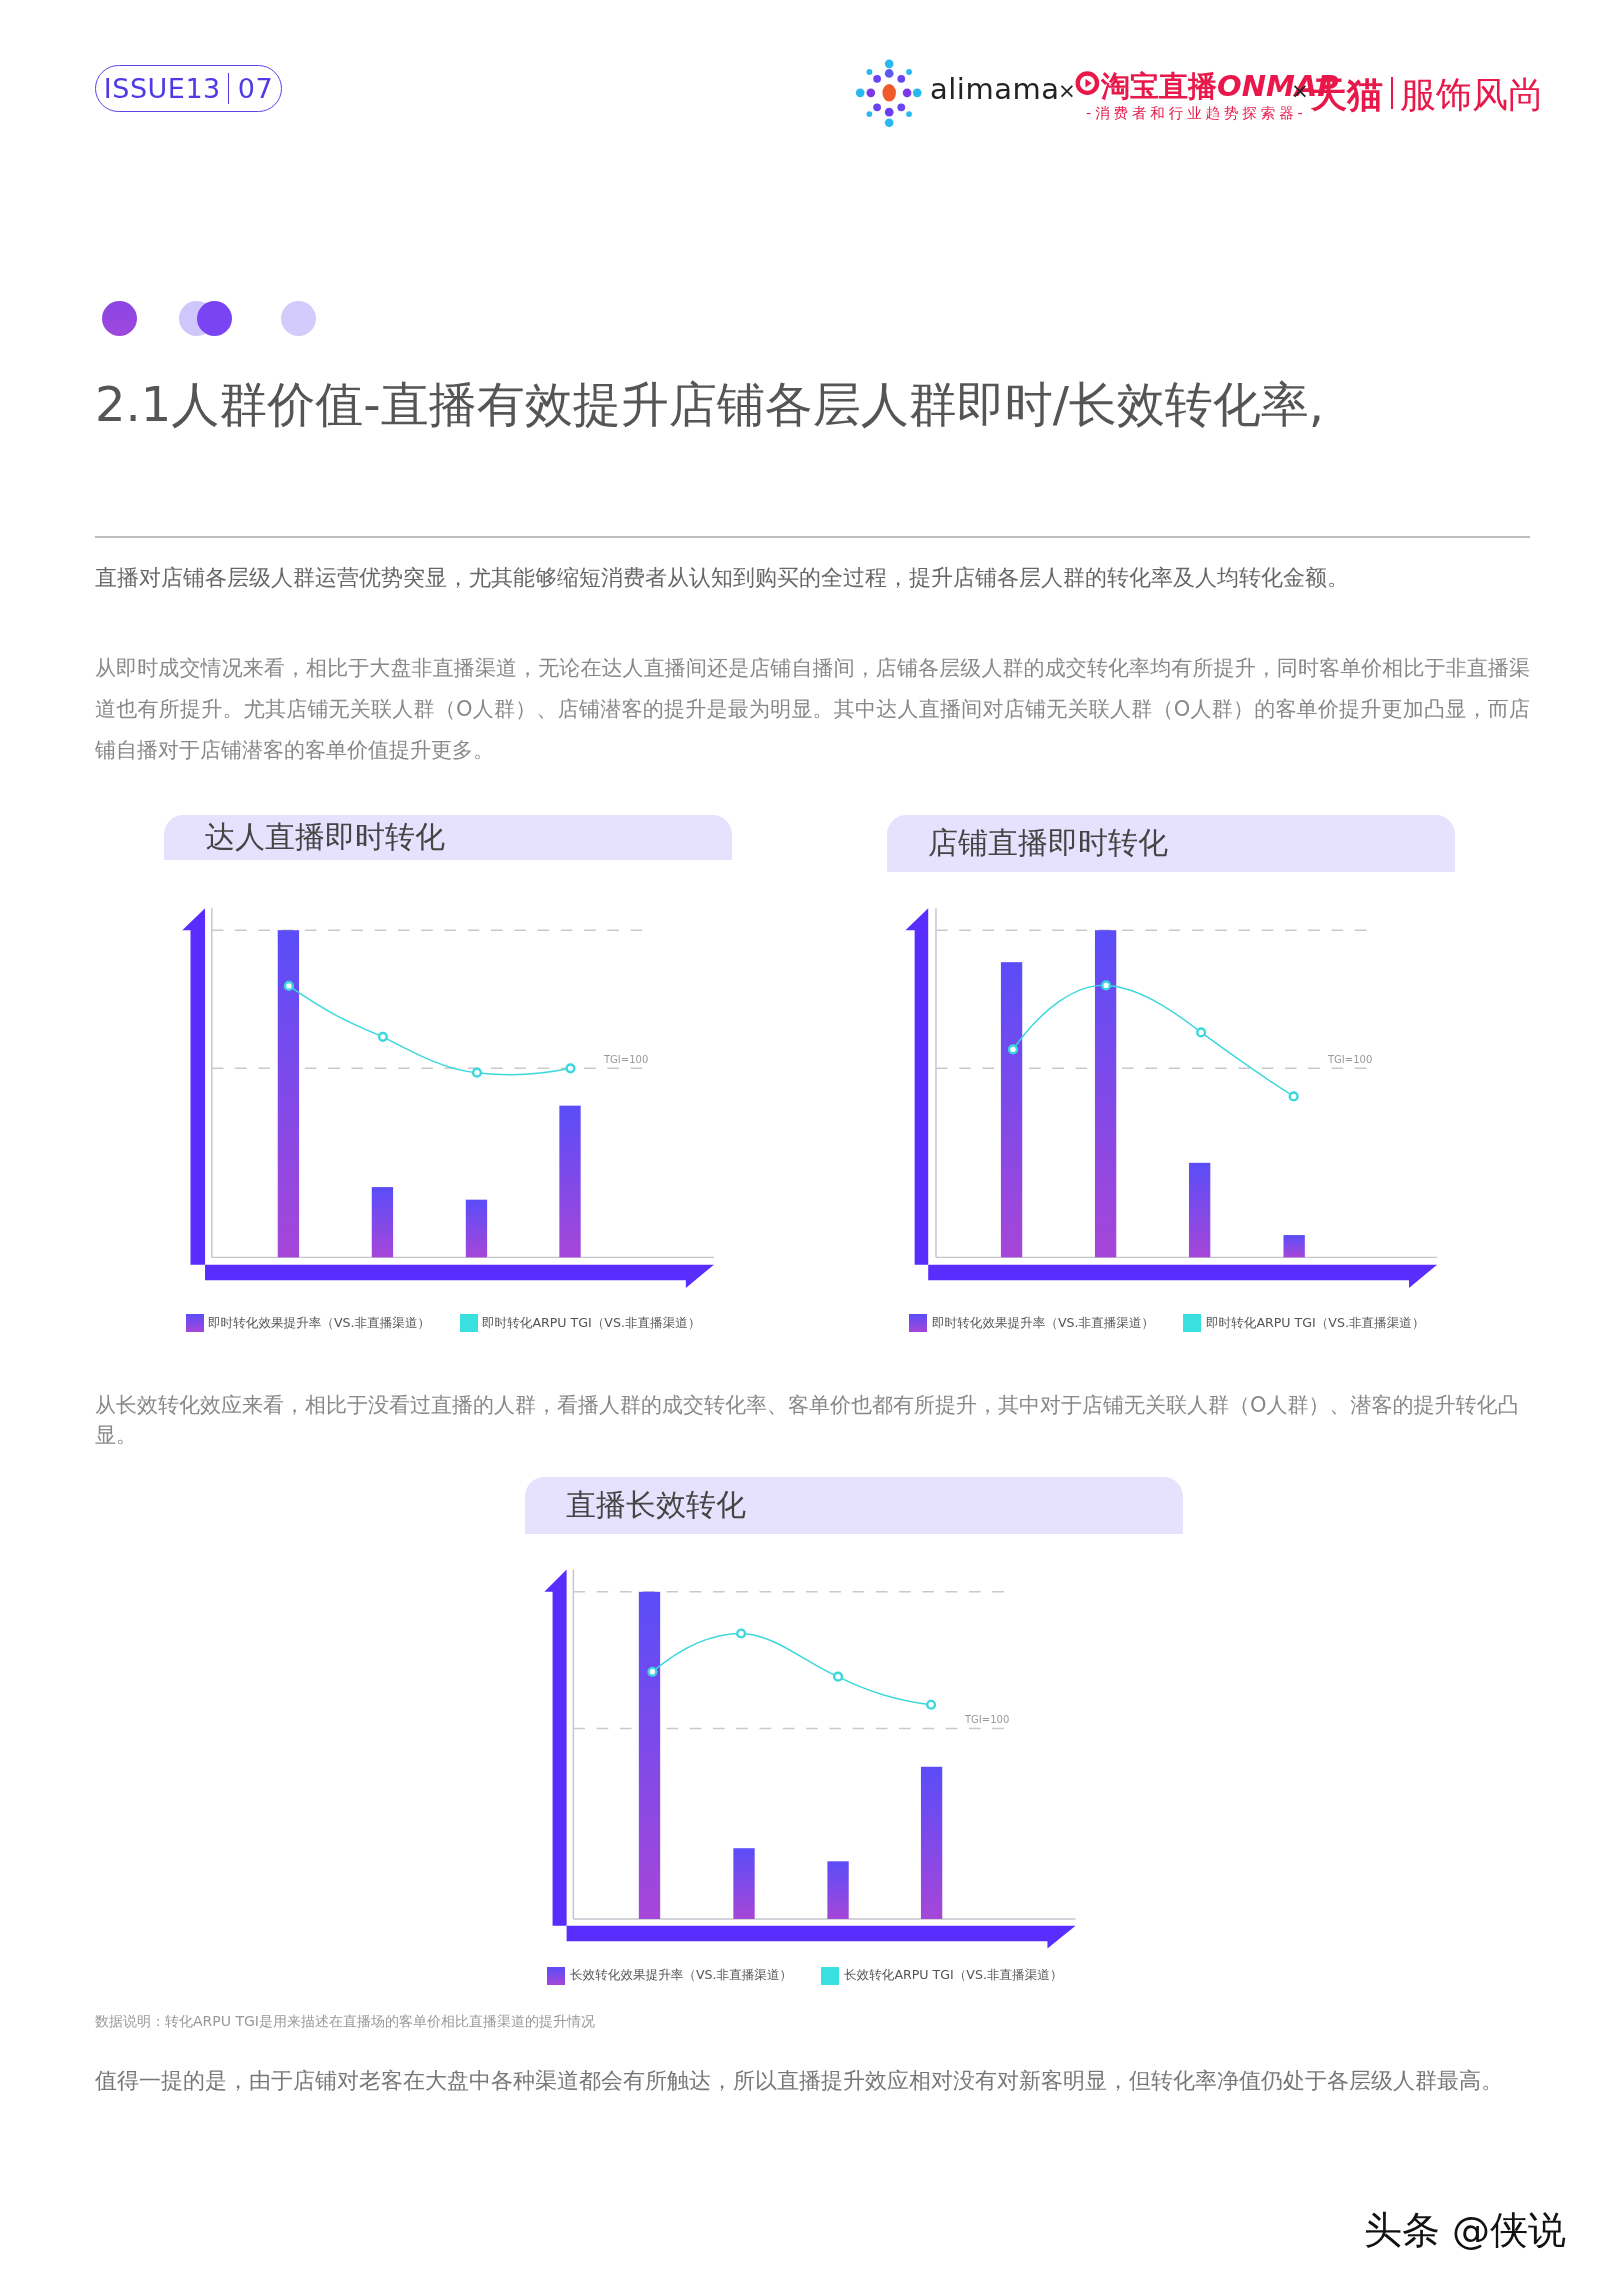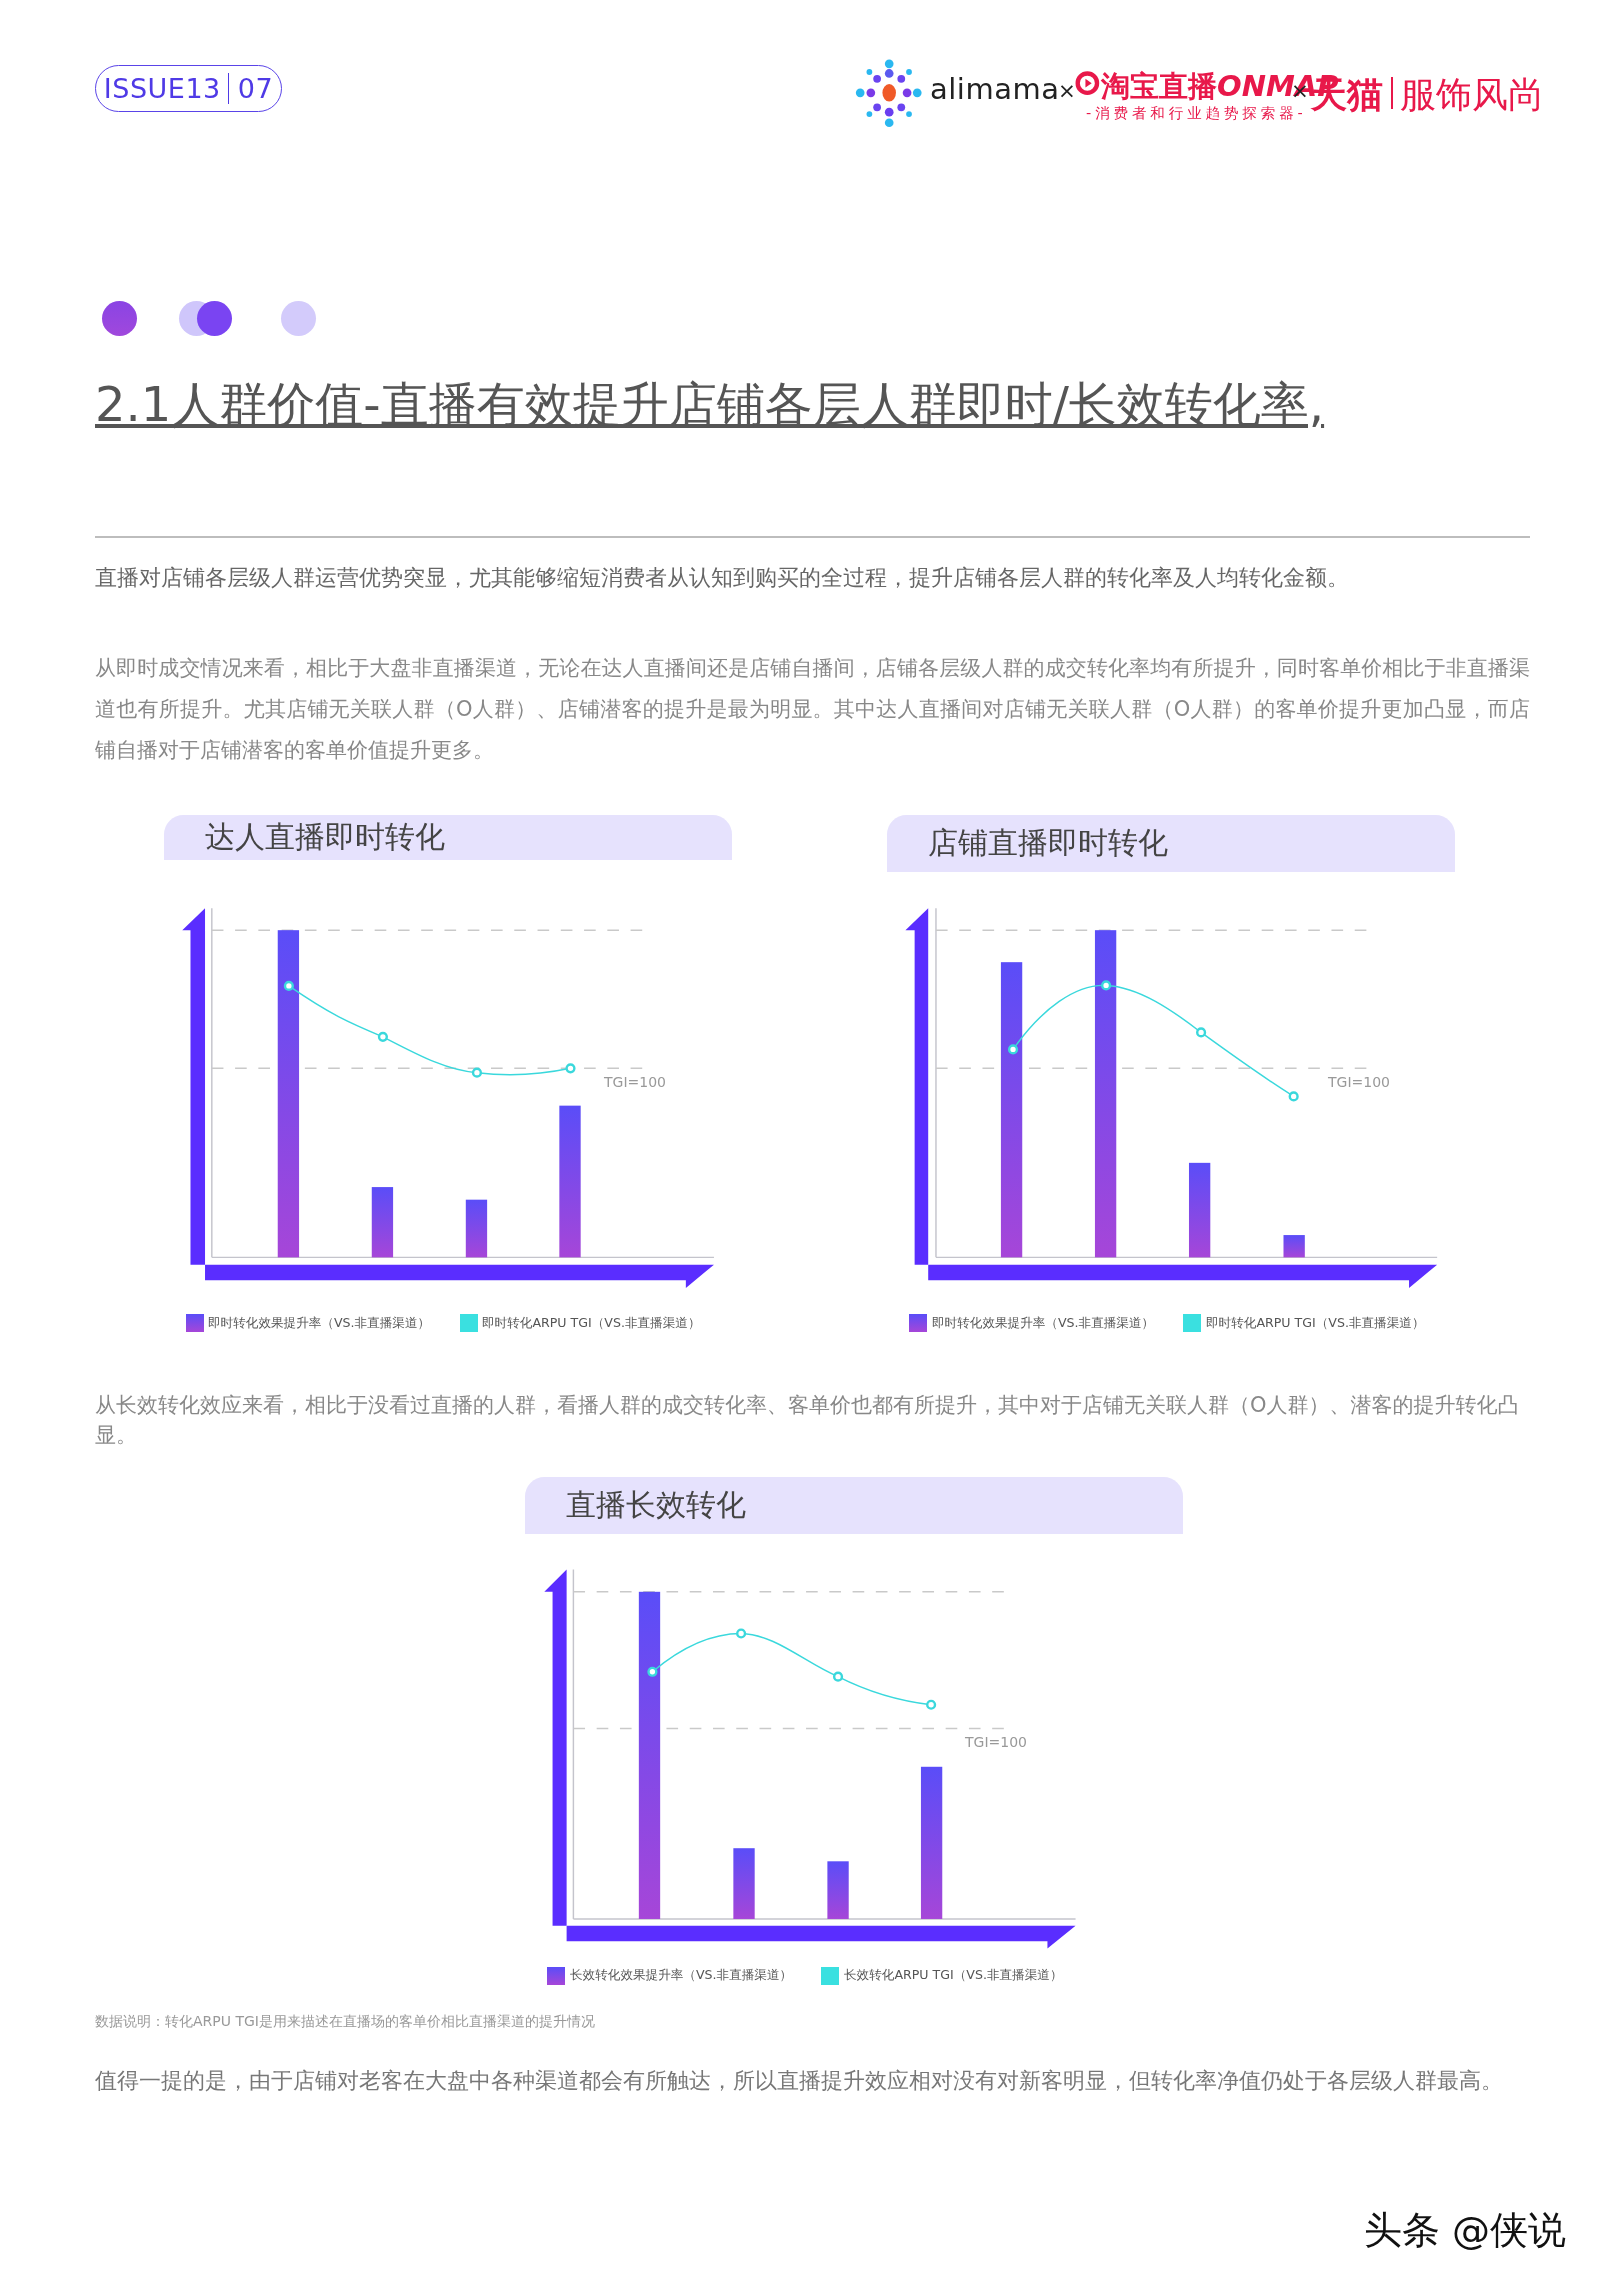--- a/index.html
+++ b/index.html
@@ -22,37 +22,37 @@
   .times { font-size: 21.3px; color: #222; }
   .tb-main { left: 1082px; top: 67px; font-size: 29px; color: #e8184a; font-weight: bold; white-space: nowrap; }
   .tb-main .onmap { font-style: italic; font-weight: 700; }
   .tb-sub { left: 1086px; top: 104px; font-size: 14.5px; color: #e8184a; letter-spacing: 3.9px; white-space: nowrap; }
   .tmall { left: 1311px; top: 71px; font-size: 36px; color: #e8184a; font-weight: bold; white-space: nowrap; }
   .tmall-div { left: 1391px; top: 77px; width: 1.5px; height: 32px; background: #e8184a; }
   .fashion { left: 1400px; top: 71px; font-size: 36px; color: #e8184a; white-space: nowrap; }
   
   .dot { width: 35px; height: 35px; border-radius: 50%; top: 301px; }
   
-  .title { left: 95px; top: 373px; font-size: 48px; line-height: 63px; color: #555; width: 1454px; text-decoration: underline; }
+  .title { left: 95px; top: 373px; font-size: 48px; line-height: 63px; color: #555; width: 1454px; }
   .hr { left: 95px; top: 536px; width: 1435px; height: 1.5px; background: #bdbdbd; }
   .para1 { left: 95px; top: 563px; font-size: 22px; color: #666; white-space: nowrap; }
   .para2 { left: 95px; top: 648px; width: 1435px; font-size: 21px; line-height: 41px; color: #888; text-align: justify; }
   .para3 { left: 95px; top: 1390px; width: 1435px; font-size: 21px; line-height: 30px; color: #888; }
   .note { left: 95px; top: 2013px; font-size: 14px; color: #999; white-space: nowrap; text-align: right; }
   .para4 { left: 95px; top: 2066px; font-size: 22px; color: #777; white-space: nowrap; }
   .watermark { left: 1364px; top: 2205px; font-size: 38px; color: #111; white-space: nowrap; }
   
   .chart-header {
     background: #e6e2fd; border-radius: 19.4px 19.4px 0 0;
     font-size: 30px; color: #444; box-sizing: border-box; padding-left: 41px;
     display: flex; align-items: center;
   }
   .legend-sq { width: 17.5px; height: 17.5px; }
   .legend-txt { font-size: 12.6px; color: #555; white-space: nowrap; }
-  .tgi-label { font-size: 14px; color: #999; margin-top: 20px; }
+  .tgi-label { font-size: 10px; color: #999; }
   svg { position: absolute; left: 0; top: 0; overflow: visible; }
 </style>
 </head>
 <body>
 
 <div class="abs issue-pill">
   <span>ISSUE13</span>
   <span class="sep"></span>
   <span>07</span>
 </div>

